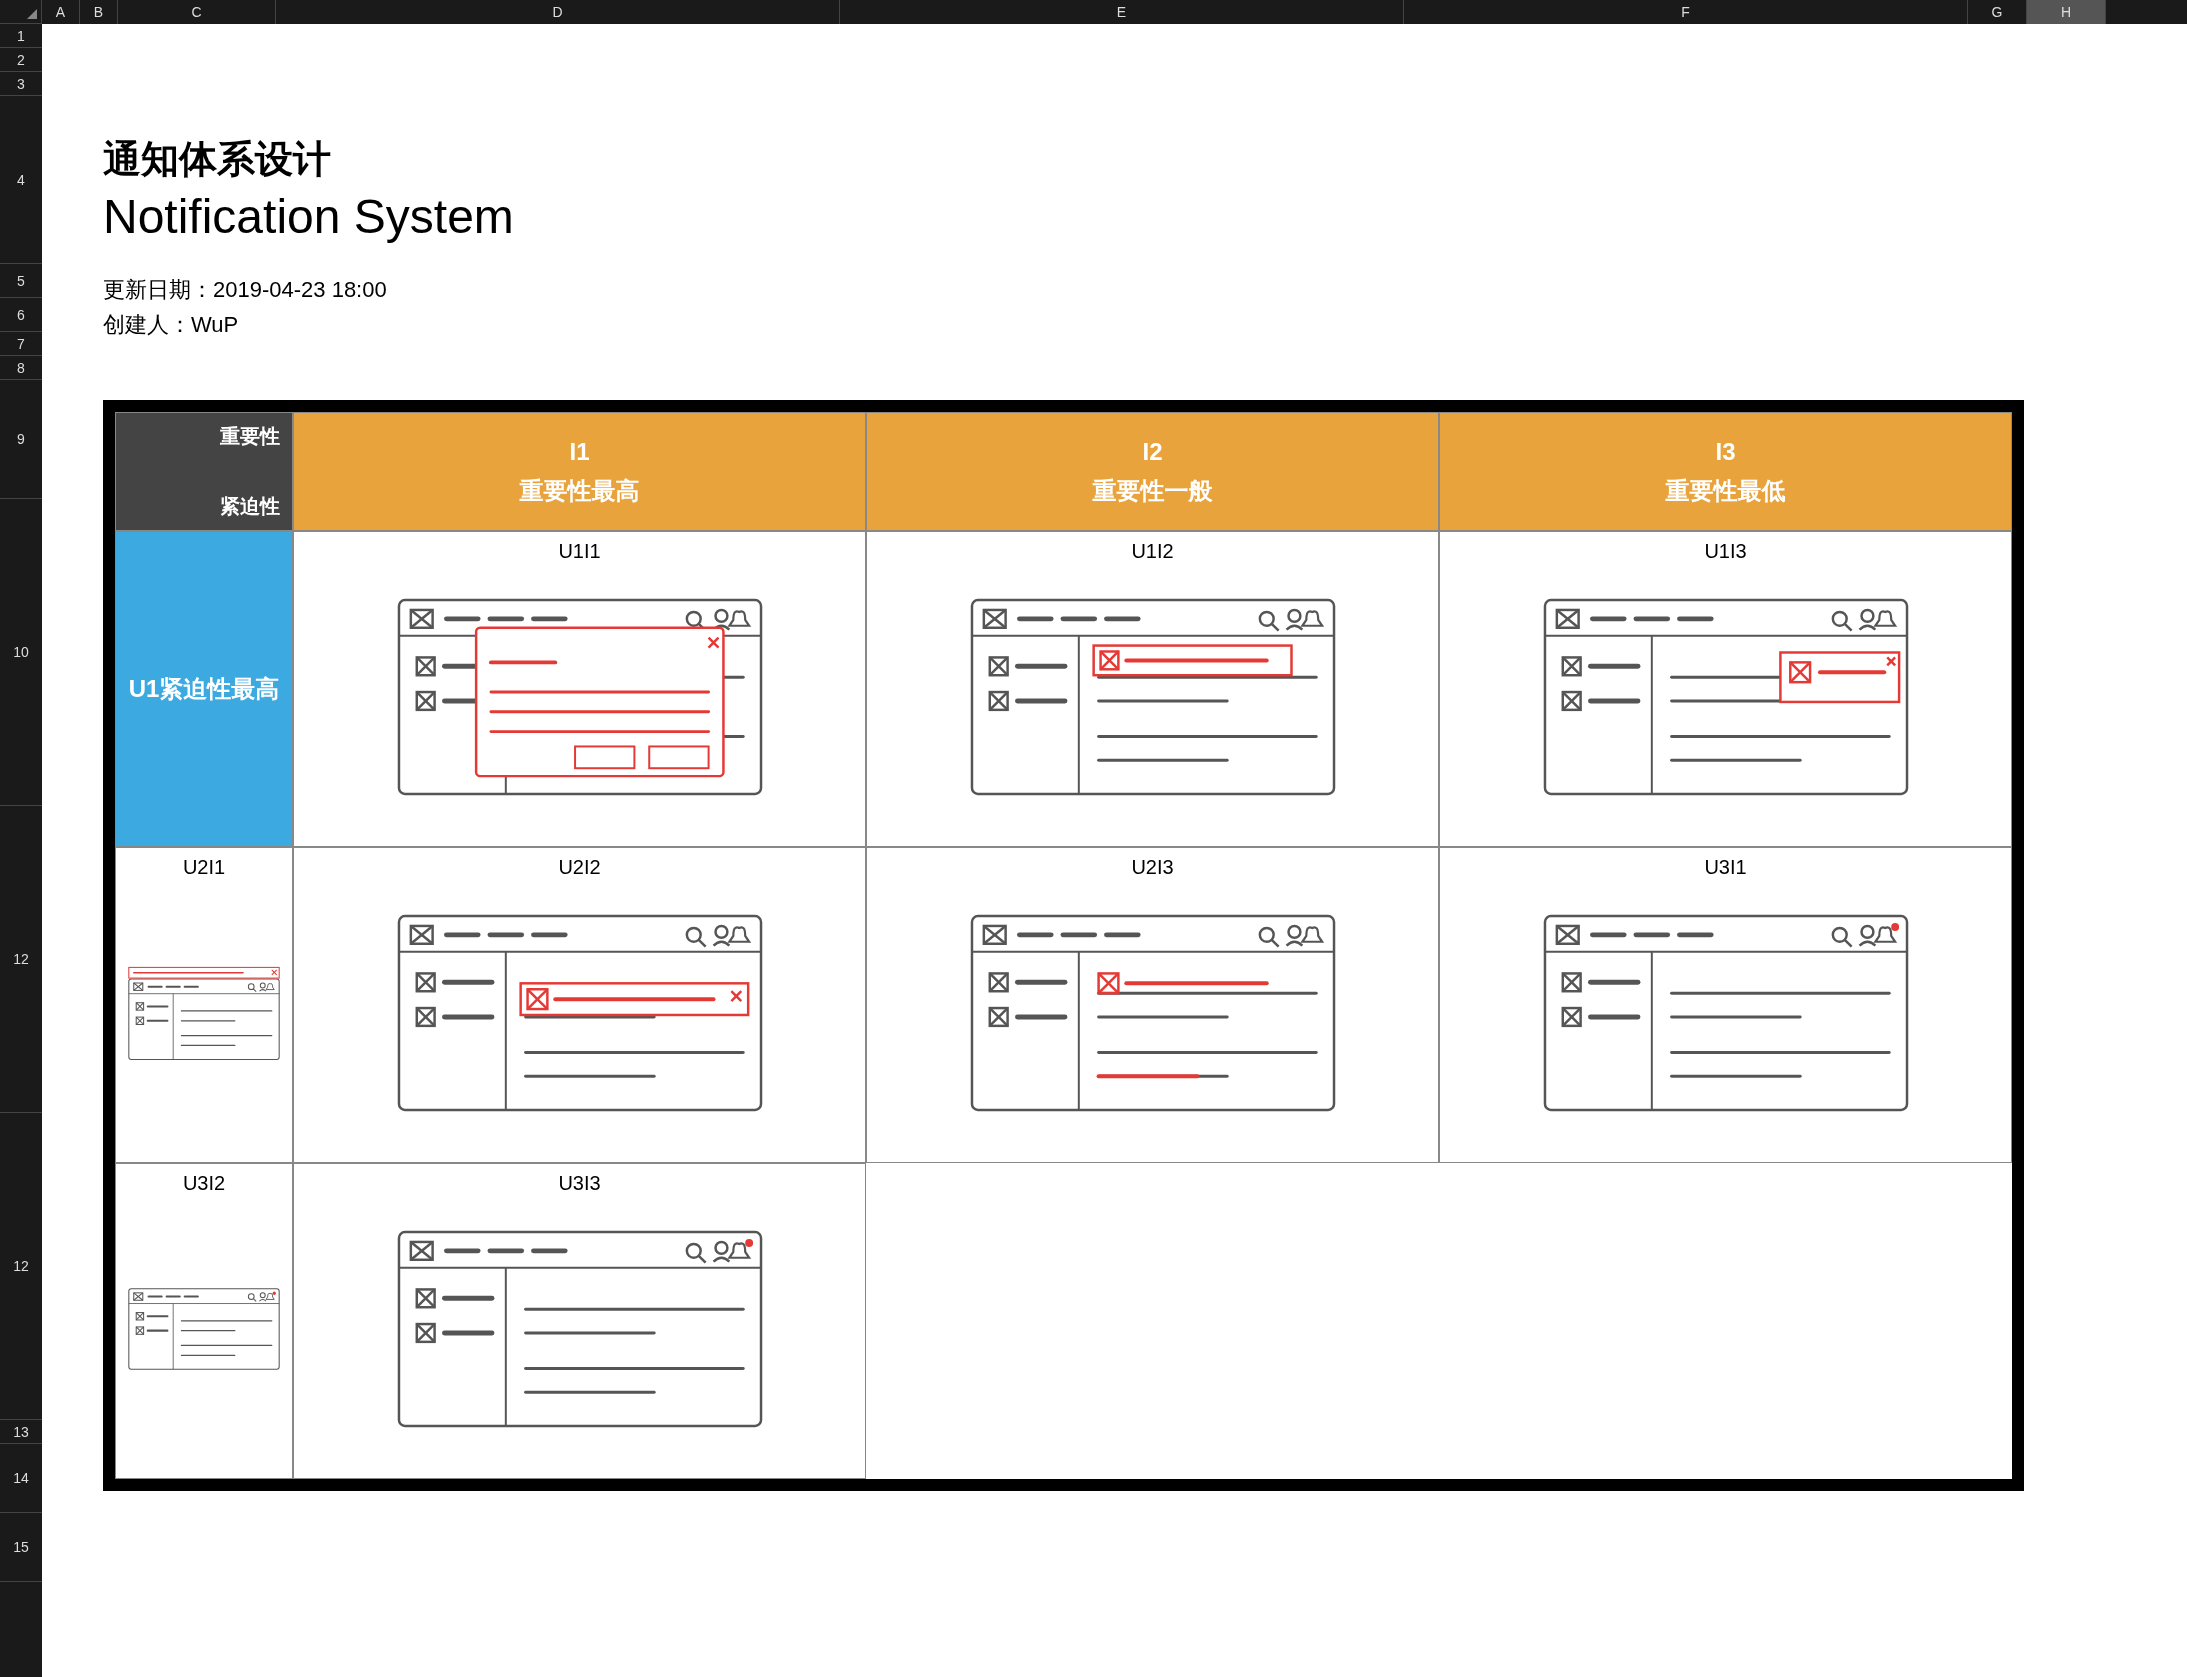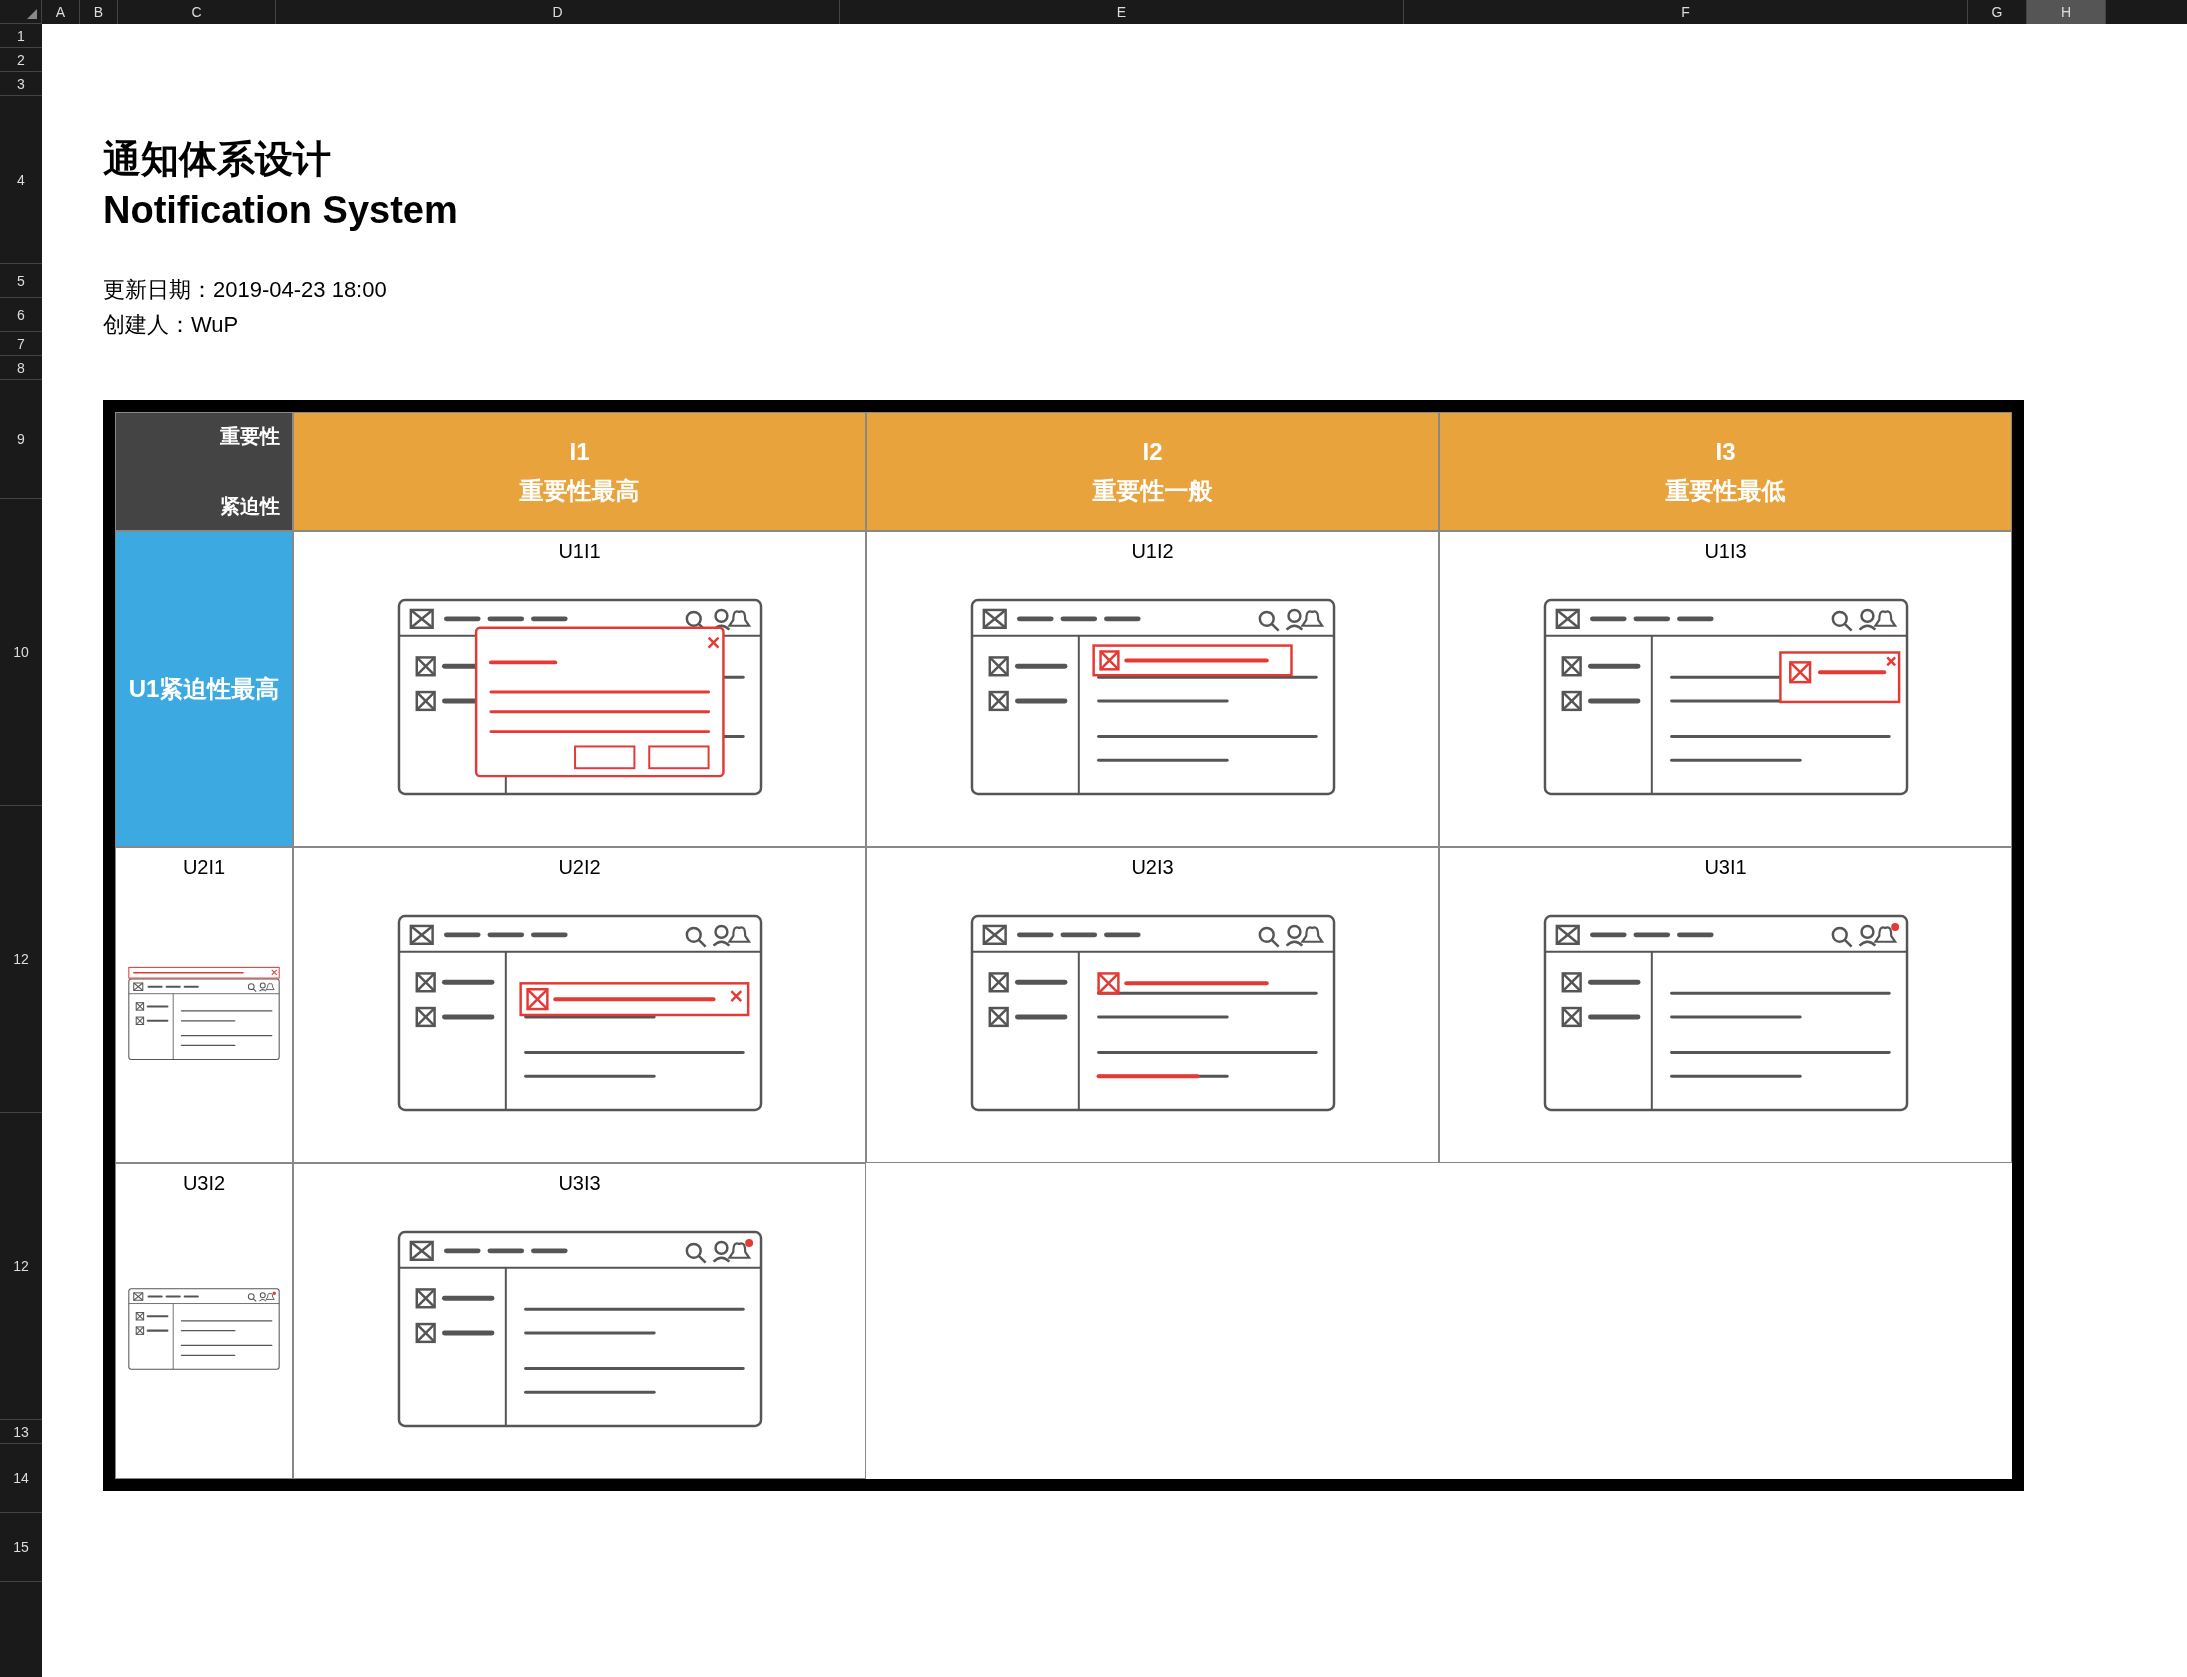--- a/index.html
+++ b/index.html
@@ -35,21 +35,21 @@
   }
   .rh { color:#ddd; font-size:14px; text-align:center;
     border-bottom:1px solid #444; display:flex; align-items:center; justify-content:center; }
   .canvas {
     position:absolute; left:42px; top:24px; right:0; bottom:0;
     background:#fff;
   }
   
   .title-block { position:absolute; left:61px; top:110px; }
   .title-cn { font-size:38px; font-weight:700; }
-  .title-en { font-size:38px; font-weight:700; margin-top:4px; }
+  .title-en { font-size:48px; font-weight:400; margin-top:4px; }
   .meta { position:absolute; left:61px; top:248px; font-size:22px; line-height:1.6; }
   
   .frame {
     position:absolute; left:61px; top:376px; width:1921px; height:1091px;
     background:#000; padding:12px;
   }
   .grid {
     display:grid;
     grid-template-columns: 178px 1fr 1fr 1fr;
     grid-template-rows: 119px 1fr 1fr 1fr;

